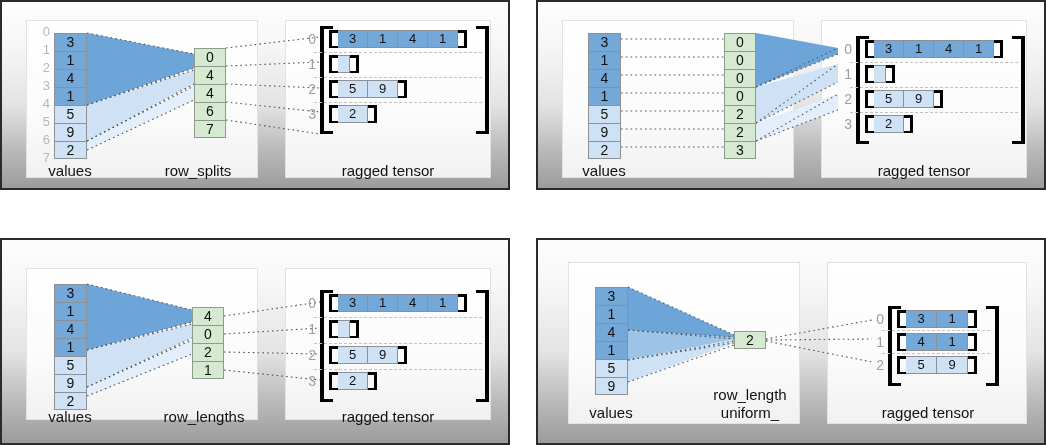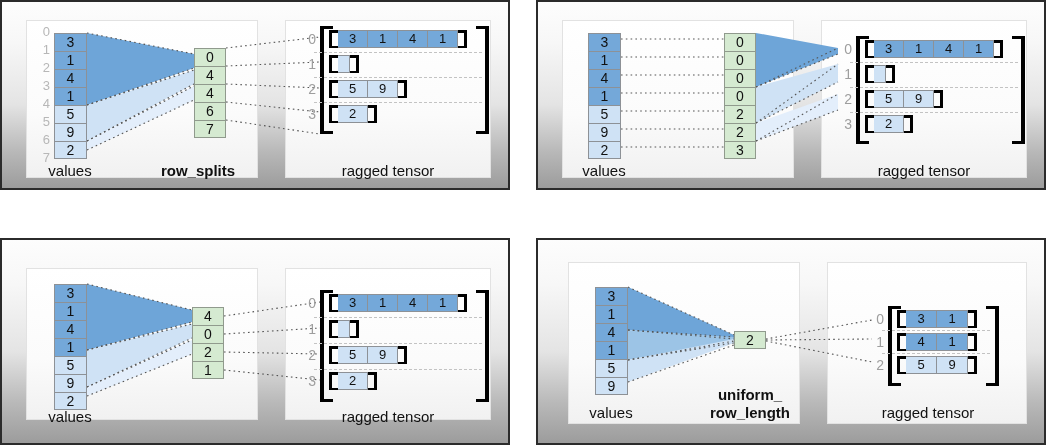--- a/index.html
+++ b/index.html
@@ -55,21 +55,21 @@
   }
 
   
   .lbl{
     position:absolute;
     font-size:15px;
     color:#111;
     text-align:center;
     white-space:nowrap;
   }
-  .lbl.b{font-weight:bold;}
+  .lbl.b{font-weight:normal;}
   .lbl.two{line-height:18px;white-space:normal;}
 
   
   .rt-idx{
     position:absolute;
     font-size:14px;
     color:#9e9e9e;
     text-align:right;
     width:12px;
     line-height:14px;
@@ -343,20 +343,21 @@
         <span class="brk r"></span>
       </div>
       <div class="sep" style="left: 312px; width: 168px; top: 129px;"></div>
       <div class="rt-idx" style="left: 302px; top: 134px;">3</div>
       <div class="rrow" style="left: 327px; top: 132px;">
         <span class="brk l"></span>
         <span class="rcell l" style="width: 30px;">2</span>
         <span class="brk r"></span>
       </div>
       <div class="lbl" style="left: 8px; top: 168px; width: 120px;">values</div>
+      <div class="lbl b" style="left: 142px; top: 168px; width: 120px;">row_lengths</div>
       <div class="lbl" style="left: 326px; top: 168px; width: 120px;">ragged tensor</div>
     </div>
 
   <div class="panel br">
     <div class="card" style="left:30px;top:22px;width:232px;height:162px;"></div>
     <div class="card" style="left:289px;top:22px;width:200px;height:162px;"></div>
 
     <svg class="overlay" width="510" height="207">
       <polygon points="90,47 90,90 196,99 196,95" fill="#6ea5d8"></polygon>
       <polygon points="90,90 90,120 196,101 196,97" fill="#9cc4e6"></polygon>
@@ -405,19 +406,19 @@
       <div class="sep" style="left: 344px; width: 108px; top: 113px;"></div>
       <div class="rt-idx" style="left: 334px; top: 118px;">2</div>
       <div class="rrow" style="left: 359px; top: 116px;">
         <span class="brk l"></span>
         <span class="rcell l" style="width: 31px;">5</span>
         <span class="rcell l" style="width: 31px;">9</span>
         <span class="brk r"></span>
       </div>
       <div class="lbl" style="left: 13px; top: 164px; width: 120px;">values</div>
       <div class="lbl b two" style="left: 152px; top: 146px; width: 120px;">
+        <div>row_length</div>
         <div>uniform_</div>
-        <div>row_length</div>
       </div>
       <div class="lbl" style="left: 330px; top: 164px; width: 120px;">ragged tensor</div>
     </div>
 
 </div>
 
 </body></html>

